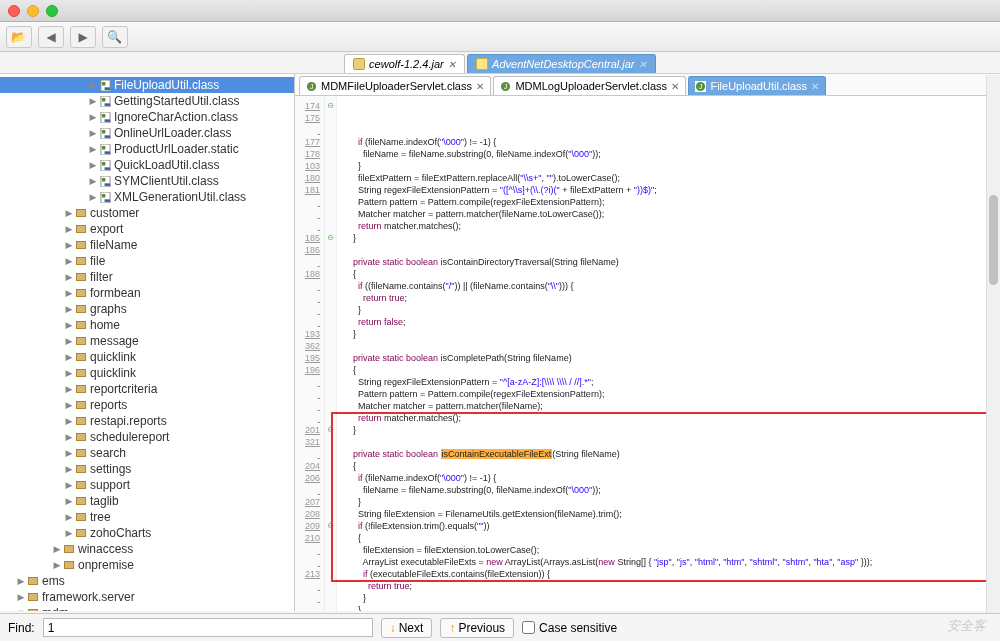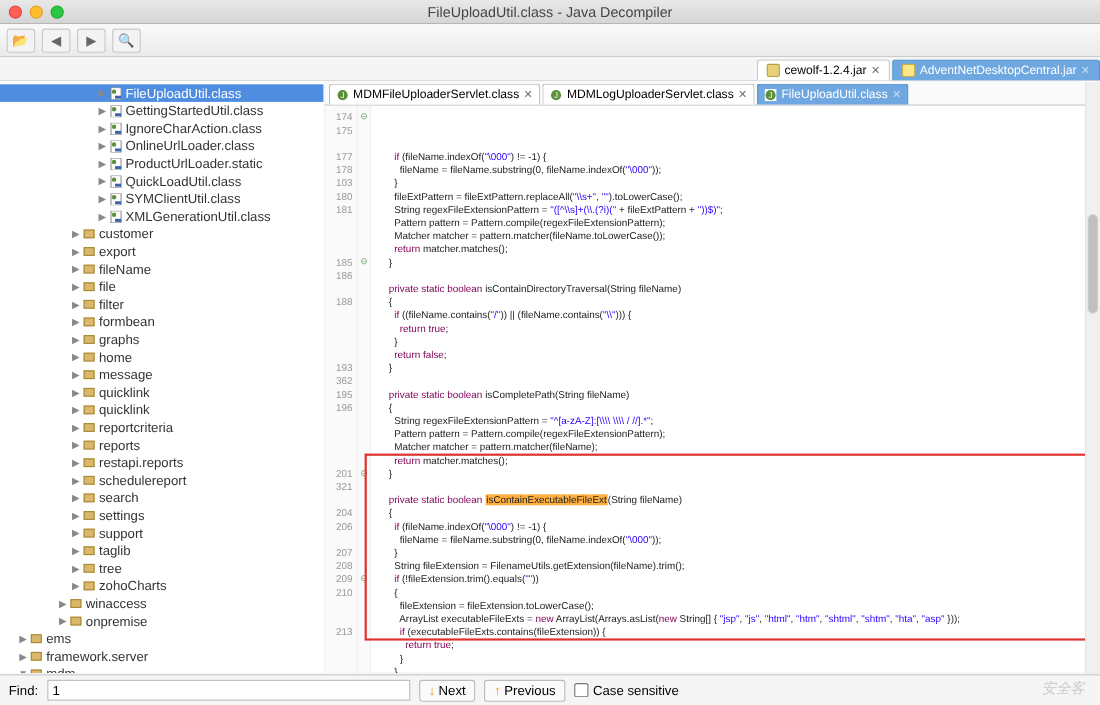--- a/index.html
+++ b/index.html
@@ -8,21 +8,21 @@
 
 .titlebar { height:22px; background:linear-gradient(#e8e8e8,#d5d5d5); border-bottom:1px solid #b0b0b0; display:flex; align-items:center; padding:0 8px; font-size:13px; color:#444; }
 .traffic { display:flex; gap:7px; position:absolute; left:8px; }
 .tl { width:12px; height:12px; border-radius:50%; }
 .tl.r{background:#ff5f57;border:1px solid #e24640;} .tl.y{background:#ffbd2e;border:1px solid #e0a028;} .tl.g{background:#28c940;border:1px solid #1fa82f;}
 .title { margin:0 auto; }
 
 .toolbar { height:30px; background:linear-gradient(#fafafa,#eaeaea); border-bottom:1px solid #c8c8c8; display:flex; align-items:center; gap:6px; padding:0 6px; }
 .tbtn { width:26px; height:22px; background:#f3f3f3; border:1px solid #c8c8c8; border-radius:3px; display:flex; align-items:center; justify-content:center; font-size:12px; color:#666; }
 
-.jar-tabs { height:22px; display:flex; justify-content:flex-end; align-items:flex-end; gap:2px; background:#f5f5f5; border-bottom:1px solid #d0d0d0; font-size:11px; }
+.jar-tabs { height:22px; display:flex; justify-content:center; align-items:flex-end; gap:2px; background:#f5f5f5; border-bottom:1px solid #d0d0d0; font-size:11px;font-style:italic; }
 .jtab { padding:3px 8px; border:1px solid #c0c0c0; border-bottom:none; border-radius:3px 3px 0 0; background:#fff; display:flex; align-items:center; gap:4px; }
 .jtab.active { background:#6fa8e0; color:#fff; border-color:#5a94cf; }
 .jar-ico { width:12px; height:12px; background:#e7d27a; border:1px solid #b89f3e; border-radius:2px; display:inline-block; }
 .jtab.active .jar-ico { filter:brightness(1.1); }
 .close-x { font-size:10px; opacity:.6; }
 
 .main { display:flex; height:537px; }
 
 .tree-pane { width:295px; background:#fff; border-right:1px solid #c8c8c8; overflow-y:auto; font-size:12px; color:#333; padding:3px 0; }
 .tree-pane ul { list-style:none; }
@@ -33,21 +33,21 @@
 .pkg-ico { width:10px; height:8px; background:#d9b86b; border:1px solid #a88836; }
 .cls-ico { width:11px; height:11px; }
 
 .code-area { flex:1; display:flex; flex-direction:column; background:#fff; }
 .file-tabs { height:22px; display:flex; align-items:flex-end; gap:2px; padding-left:4px; border-bottom:1px solid #c8c8c8; font-size:11px; background:#fafafa; }
 .ftab { padding:3px 6px; border:1px solid #c0c0c0; border-bottom:none; border-radius:3px 3px 0 0; background:#fff; display:flex; align-items:center; gap:4px; }
 .fico { width:11px; height:11px; display:inline-block; }
 .ftab.active { background:#6fa8e0; color:#fff; border-color:#5a94cf; }
 
 .editor { flex:1; display:flex; overflow:auto; font-family: Menlo, Monaco, monospace; font-size:9px; line-height:12px; position:relative; }
-.gutter { width:30px; text-align:right; color:#999; padding:4px 4px 0 0; user-select:none; border-right:1px solid #eee; background:#fafafa; }
+.gutter { width:30px; text-align:right; color:#999; padding:4px 4px 0 0; user-select:none; border-right:1px solid #eee; background:#fafafa;text-decoration:underline; }
 .fold-col { width:12px; background:#fafafa; border-right:1px solid #eee; padding:4px 0 0; }
 .fold-m { color:#6a6; font-size:8px; text-align:center; height:12px; }
 .code { flex:1; padding:4px 0 0 6px; white-space:pre; color:#222; position:relative; }
 .kw { color:#7f0055; font-weight:normal; }
 .str { color:#2a00ff; }
 .hl-method { background:#ffb040; padding:0 1px; }
 .red-box { position:absolute; border:2px solid #e03030; pointer-events:none; }
 
 .findbar { position:absolute; bottom:0; left:0; right:0; height:28px; border-top:1px solid #c8c8c8; background:#f5f5f5; display:flex; align-items:center; padding:0 8px; gap:8px; font-size:12px; }
 .findbar input[type=text] { width:330px; height:19px; border:1px solid #bbb; padding:0 4px; font-size:12px; }
@@ -59,21 +59,20 @@
 </style>
 </head>
 <body>
 
 <div class="titlebar">
   <div class="traffic">
     <div class="tl r"></div>
     <div class="tl y"></div>
     <div class="tl g"></div>
   </div>
-  <div class="title">FileUploadUtil.class - Java Decompiler</div>
 </div>
 
 <div class="toolbar">
   <div class="tbtn">📂</div>
   <div class="tbtn">◀</div>
   <div class="tbtn">▶</div>
   <div class="tbtn">🔍</div>
 </div>
 
 <div class="jar-tabs" id="jar-tabs">

